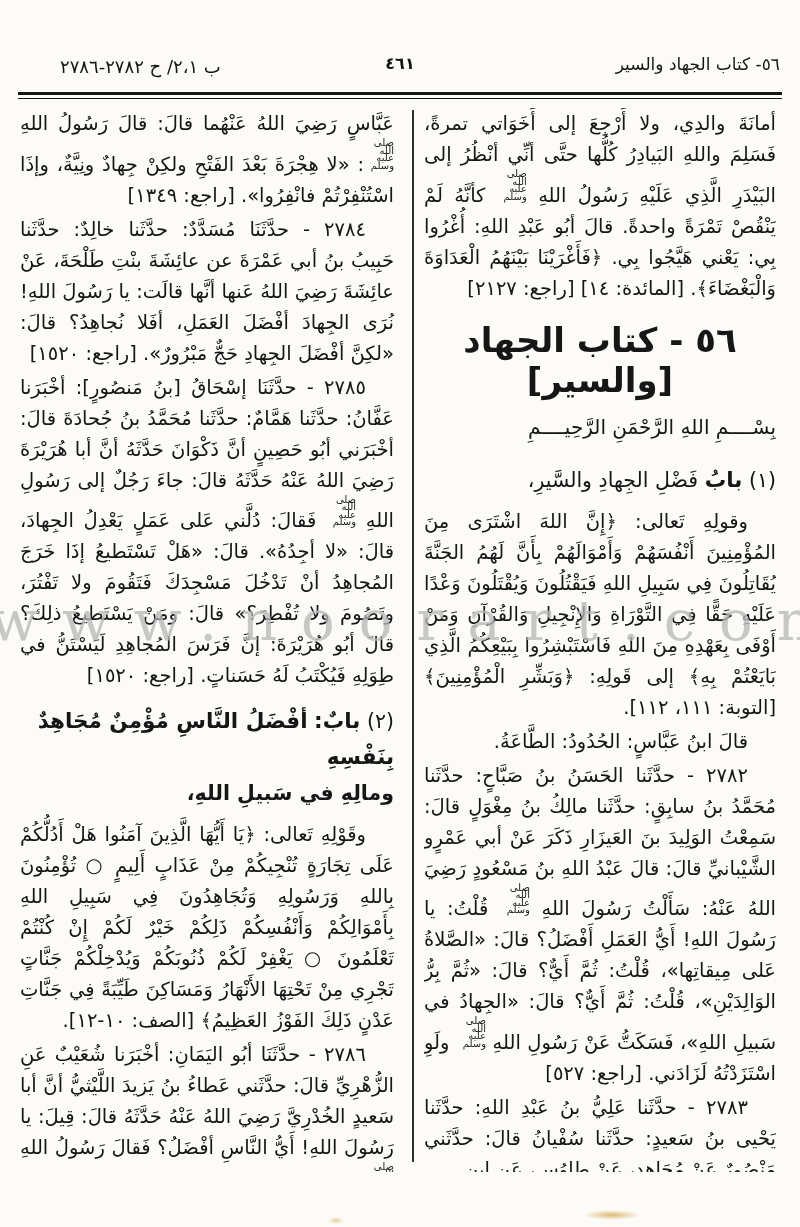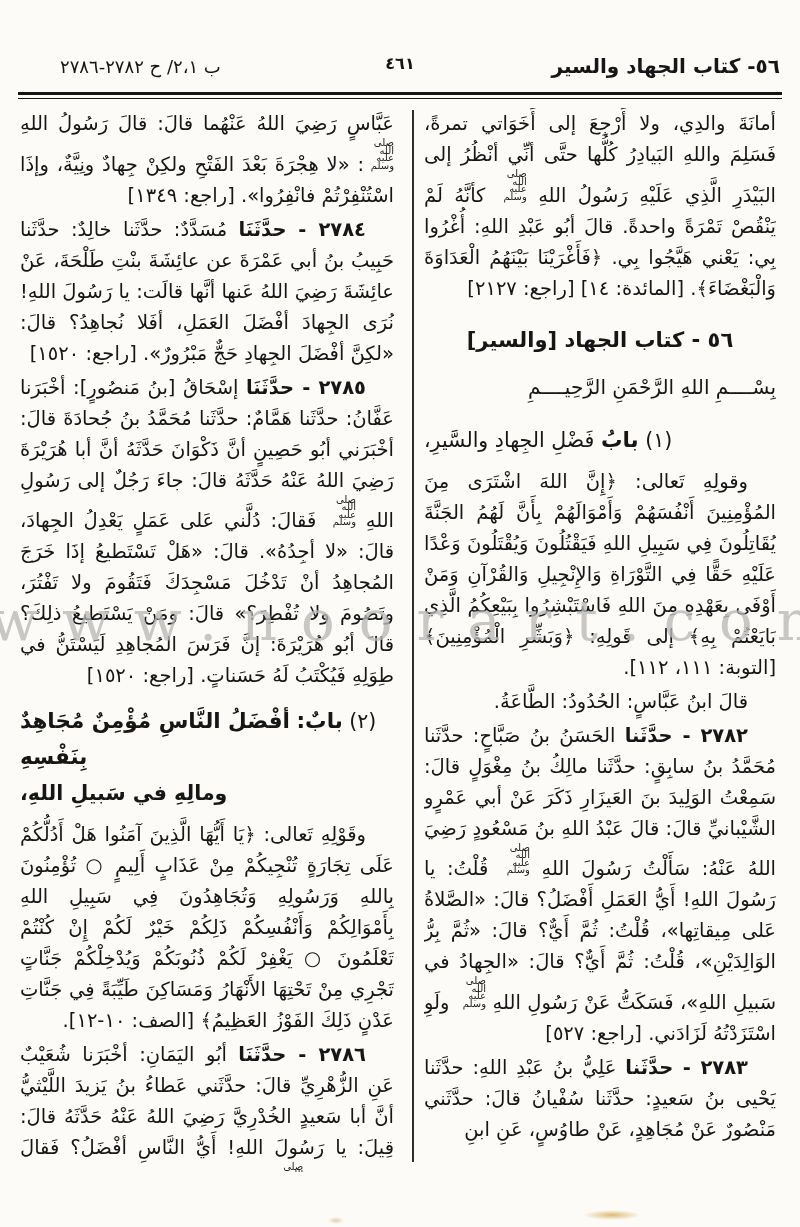--- a/index.html
+++ b/index.html
@@ -8,47 +8,47 @@
     width:800px;height:1227px;
     margin:0 auto;
     background:#fcfbf8;
     overflow:hidden;
     font-family:"DejaVu Sans",sans-serif;
     color:#161616;
     direction:rtl;
   }
   
   .hdr{position:absolute;top:50px;left:18px;right:18px;height:40px;}
-  .hdr-right{position:absolute;right:2px;top:4px;font-size:20px;font-weight:bold;}
+  .hdr-right{position:absolute;right:2px;top:4px;font-size:17px;font-weight:normal;}
   .hdr-center{position:absolute;left:50%;transform:translateX(-50%);top:4px;font-size:16px;font-weight:bold;letter-spacing:1px;}
   .hdr-left{position:absolute;left:2px;top:6px;font-size:18px;margin-left:40px;}
   .rule{
     position:absolute;top:92px;left:18px;right:18px;height:3px;
     border-top:3px solid #151515;border-bottom:1px solid #151515;
   }
   
   .divider{position:absolute;top:110px;left:412px;width:2px;height:1052px;background:#2e2e2e;}
   .col{
     position:absolute;top:108px;height:1064px;overflow:hidden;
     font-size:19.5px;line-height:31px;text-align:justify;
   }
   .col-right{right:24px;width:352px;}
   .col-left{right:406px;left:20px;width:374px;}
   .para{margin:0 0 3px 0;}
   .para.indent{text-indent:28px;}
-  .para b{font-weight:bold;}
+  .para b{font-weight:normal;}
   .kitab{
-    font-size:21px;font-weight:bold;text-align:center;
+    font-size:34px;font-weight:bold;text-align:center;
     margin:16px 0 10px 0;line-height:40px;text-indent:0;
   }
   .basmala{
     font-size:20px;text-align:right;margin:8px 0 18px 0;line-height:34px;
   }
   .bab{
-    font-size:20.5px;text-align:left;margin:12px 0 8px 0;line-height:36px;text-indent:0;
+    font-size:20.5px;text-align:right;margin:12px 0 8px 0;line-height:36px;text-indent:0;
   }
   .bab b{font-weight:bold;font-size:21.5px;}
   .bab .bab-l2{font-weight:bold;}
   
   .saw{
     display:inline-block;width:30px;font-size:10px;line-height:7.5px;
     text-align:right;vertical-align:2px;font-weight:normal;white-space:normal;
     text-indent:0;color:#222;
   }
   

